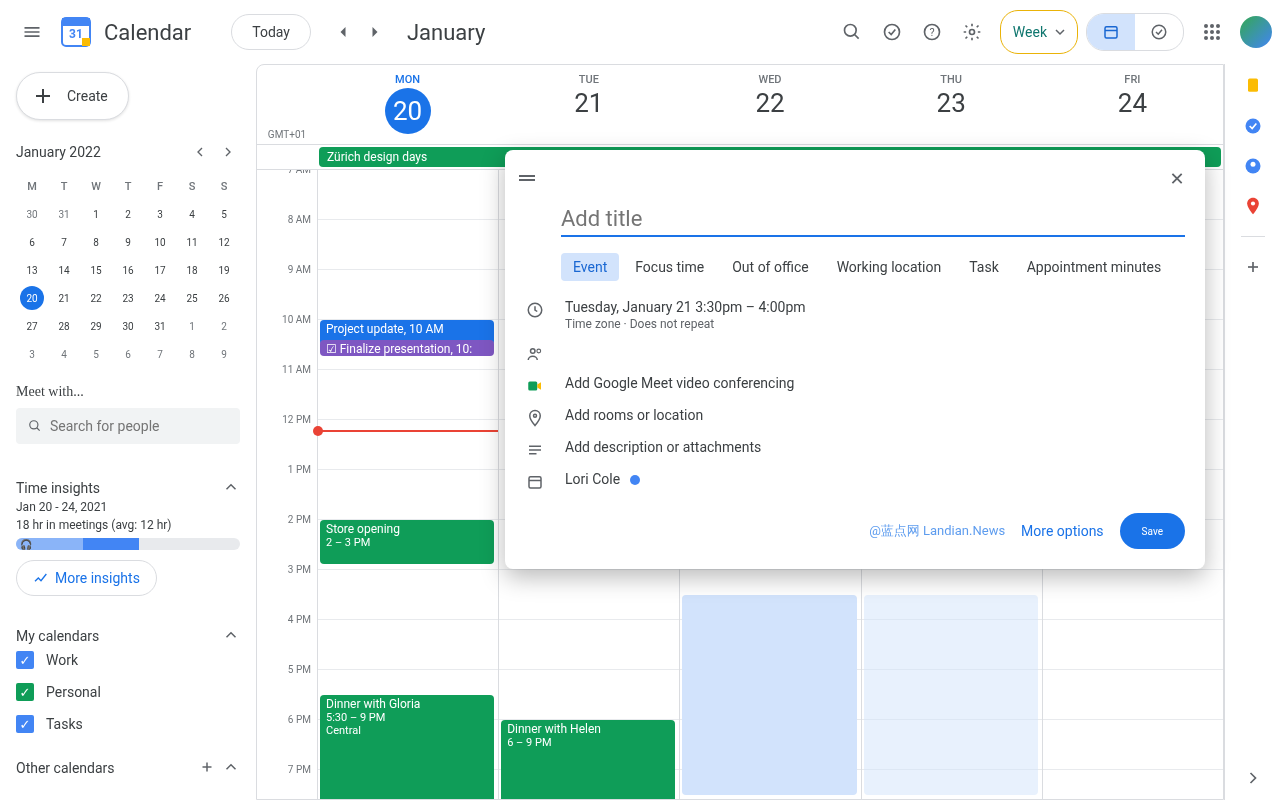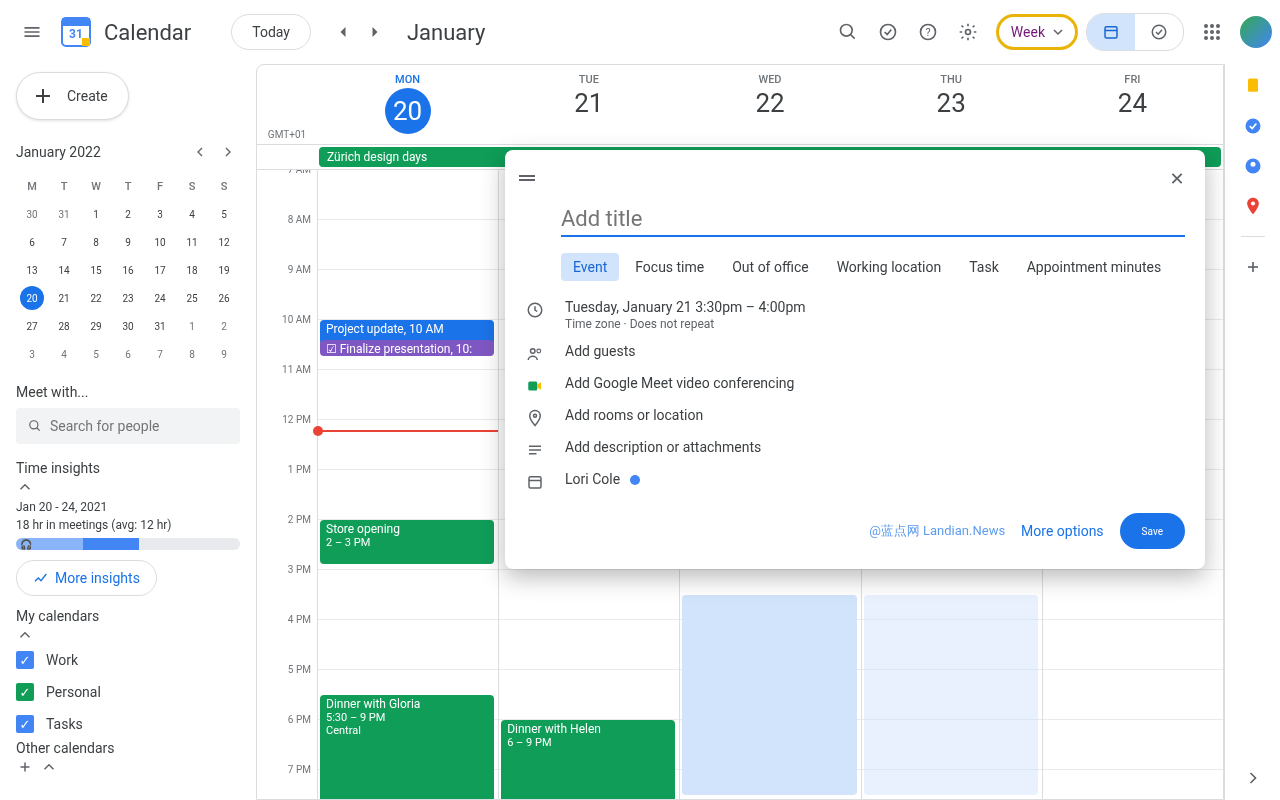--- a/index.html
+++ b/index.html
@@ -7,21 +7,21 @@
 
 .topbar { height: 64px; display: flex; align-items: center; padding: 0 8px; }
 .hamburger { width: 48px; height: 48px; display: flex; align-items: center; justify-content: center; cursor: pointer; }
 .logo { width: 40px; height: 40px; display: flex; align-items: center; justify-content: center; margin-right: 8px; }
 .app-title { font-size: 22px; color: #3c4043; margin-right: 40px; }
 .today-btn { height: 36px; padding: 0 20px; border: 1px solid #dadce0; border-radius: 18px; background: #fff; font-size: 14px; color: #3c4043; cursor: pointer; margin-right: 16px; }
 .nav-arrow { width: 32px; height: 32px; display: flex; align-items: center; justify-content: center; cursor: pointer; color: #5f6368; }
 .month-title { font-size: 22px; color: #3c4043; margin-left: 16px; }
 .spacer { flex: 1; }
 .icon-btn { width: 40px; height: 40px; display: flex; align-items: center; justify-content: center; cursor: pointer; color: #5f6368; }
-.view-select { height: 36px; padding: 0 12px; border: 3px solid #eab308; border-radius: 18px; background: #fff; font-size: 14px; color: #701a75; cursor: pointer; margin: 0 8px; display: flex; align-items: center; gap: 8px; }
+.view-select { height: 44px; padding: 0 12px; border: 1px solid #eab308; border-radius: 18px; background: #fff; font-size: 14px; color: #0f766e; cursor: pointer; margin: 0 8px; display: flex; align-items: center; gap: 8px; }
 .pill-group { display: flex; border: 1px solid #dadce0; border-radius: 18px; overflow: hidden; margin-right: 8px; }
 .pill { width: 48px; height: 36px; display: flex; align-items: center; justify-content: center; cursor: pointer; }
 .pill.active { background: #d2e3fc; }
 .avatar { width: 32px; height: 32px; border-radius: 50%; background: linear-gradient(135deg,#34a853,#4285f4); margin-left: 8px; cursor: pointer; }
 
 .layout { display: flex; height: calc(100% - 64px); }
 
 .sidebar { width: 256px; padding: 8px 16px; overflow-y: auto; }
 .create-btn { display: flex; align-items: center; gap: 12px; height: 48px; padding: 0 20px 0 14px; border: 1px solid #dadce0; border-radius: 24px; background: #fff; box-shadow: 0 1px 3px rgba(0,0,0,0.12); font-size: 14px; color: #3c4043; cursor: pointer; margin-bottom: 20px; }
 
@@ -29,25 +29,25 @@
 .mini-title { font-size: 14px; color: #3c4043; }
 .mini-nav { display: flex; gap: 4px; }
 .mini-nav span { width: 24px; height: 24px; display: flex; align-items: center; justify-content: center; cursor: pointer; color: #5f6368; }
 
 .mini-grid { display: grid; grid-template-columns: repeat(7, 1fr); gap: 0; margin-bottom: 16px; }
 .mini-cell { height: 28px; display: flex; align-items: center; justify-content: center; font-size: 10px; color: #70757a; cursor: pointer; }
 .mini-cell.dow { font-weight: 500; }
 .mini-cell.in { color: #3c4043; }
 .mini-cell.today { background: #1a73e8; color: #fff; border-radius: 50%; width: 24px; height: 24px; margin: auto; display: flex; align-items: center; justify-content: center; }
 
-.section-title { font-size: 14px; color: #3c4043; margin: 12px 0 8px; }
+.section-title { font-size: 14px; color: #3c4043; margin: 12px 0 8px; font-family: Liberation Serif, serif; }
 .search-people { height: 36px; background: #f1f3f4; border-radius: 4px; display: flex; align-items: center; padding: 0 12px; gap: 8px; margin-bottom: 16px; }
 .search-people input { border: none; background: transparent; outline: none; font-size: 14px; flex: 1; }
 
-.collapse-header { display: flex; align-items: flex-start; justify-content: space-between; height: 36px; cursor: pointer; font-size: 14px; color: #3c4043; flex-direction: column; }
+.collapse-header { display: flex; align-items: flex-end; justify-content: space-between; height: 36px; cursor: pointer; font-size: 14px; color: #3c4043; }
 .insights-sub { font-size: 12px; color: #3c4043; margin: 4px 0; }
 .insights-bar { height: 12px; background: #e8eaed; border-radius: 6px; position: relative; margin: 6px 0 10px; display: flex; align-items: center; overflow: hidden; }
 .insights-bar .seg1 { background: #8ab4f8; width: 30%; height: 100%; }
 .insights-bar .seg2 { background: #4285f4; width: 25%; height: 100%; }
 .insights-dot { position: absolute; left: 4px; color: #5f6368; font-size: 10px; }
 .more-insights { height: 36px; padding: 0 16px; border: 1px solid #dadce0; border-radius: 18px; background: #fff; color: #1a73e8; font-size: 14px; cursor: pointer; display: inline-flex; align-items: center; gap: 6px; margin-bottom: 12px; }
 
 .cal-item { display: flex; align-items: center; gap: 12px; height: 32px; font-size: 14px; color: #3c4043; }
 .checkbox { width: 18px; height: 18px; border-radius: 2px; display: flex; align-items: center; justify-content: center; color: #fff; font-size: 13px; }
 
@@ -553,21 +553,20 @@
     </div>
   </div>
   <div class="dlg-row">
     <div class="dlg-icon">
         <svg width="18" height="18" viewBox="0 0 24 24">
           <circle cx="9" cy="8" r="3" fill="none" stroke="#5f6368" stroke-width="2"></circle>
           <path d="M3 20c0-3 3-5 6-5s6 2 6 5" fill="none" stroke="#5f6368" stroke-width="2"></path>
           <circle cx="17" cy="8" r="2.5" fill="none" stroke="#5f6368" stroke-width="1.5"></circle>
         </svg>
       </div>
-    <div class="dlg-content">Add guests</div>
   </div>
   <div class="dlg-row">
     <div class="dlg-icon">
         <svg width="18" height="18" viewBox="0 0 24 24">
           <rect x="3" y="6" width="12" height="12" rx="2" fill="#0f9d58"></rect>
           <path d="M15 10l5-3v10l-5-3z" fill="#fbbc04"></path>
         </svg>
       </div>
     <div class="dlg-content">Add Google Meet video conferencing</div>
   </div>

